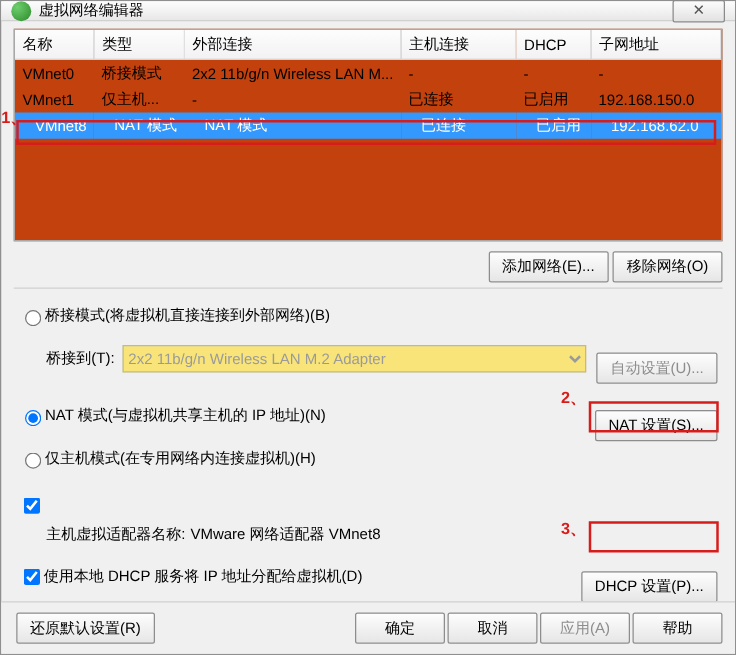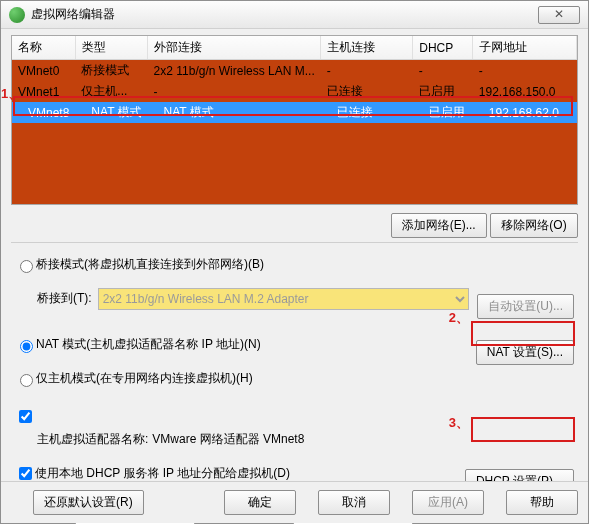--- a/index.html
+++ b/index.html
@@ -1,18 +1,18 @@
 <!DOCTYPE html>
 <html><head>
 <meta charset="utf-8">
 <style>
   * { box-sizing: border-box; font-family: "Microsoft YaHei", "SimSun", Tahoma, sans-serif; font-size: 12px; }
   body { margin: 0; background: #f0f0f0; }
   .window { width: 589px; height: 524px; background: #f0f0f0; border: 1px solid #8f8f8f; position: relative; }
-  .titlebar { height: 28px; background: linear-gradient(#fdfdfd, #e8e8e8); border-bottom: 1px solid #d0d0d0; display: flex; align-items: center; padding: 0 8px; }
+  .titlebar { height: 16px; background: linear-gradient(#fdfdfd, #e8e8e8); border-bottom: 1px solid #d0d0d0; display: flex; align-items: center; padding: 0 8px; }
   .titlebar .icon { width: 16px; height: 16px; border-radius: 50%; background: radial-gradient(circle at 30% 30%, #6fcf6f, #2a8a2a); margin-right: 6px; }
   .titlebar .title { flex: 1; }
   .titlebar .close { width: 42px; height: 18px; border: 1px solid #8a8a8a; border-radius: 2px; background: linear-gradient(#fcfcfc,#e2e2e2); text-align: center; line-height: 14px; color: #555; }
   .content { padding: 6px 10px 10px 10px; }
   .table-wrap { border: 1px solid #a8a8a8; background: #c2410c; height: 170px; overflow: hidden; position: relative; }
   table { border-collapse: collapse; width: 100%; }
   th { text-align: left; font-weight: normal; padding: 3px 6px; border-right: 1px solid #e0e0e0; background: linear-gradient(#fdfdfd,#f2f2f2); border-bottom: 1px solid #d4d4d4; color: #000; }
   td { padding: 2px 6px; white-space: nowrap; color: #000; }
   tr.selected td { background: #3399ff; color: #fff; padding-left: 16px; }
   .sel-outline { position:absolute; border:2.5px solid #d71c1c; pointer-events:none; }
@@ -23,21 +23,21 @@
   .group-title { margin: 6px 0 2px 2px; }
   .group { border-top: 1px solid #cfcfcf; padding: 8px 4px 4px 4px; position: relative; }
   .radio-row, .check-row, .field-row { display: flex; align-items: center; margin: 5px 0; }
   .indent { margin-left: 22px; }
   input[type=text] { border:1px solid #a0a0a0; padding:2px 4px; height:22px; background:#fff; }
   .ip { width:120px; text-align:center; letter-spacing: 1px; }
   select.combo { flex:1; height:22px; border:1px solid #a0a0a0; background:#fde047; color:#777; }
   .right-btn { margin-left: 8px; min-width: 100px; margin-top: 16px; }
   .bottom-bar { position:absolute; left:0; right:0; bottom:0; padding:8px 10px; display:flex; align-items:center; border-top:1px solid #cfcfcf; background:#f0f0f0; }
   .bottom-bar .spacer { flex:1; }
-  .bottom-bar button { margin-left: 22px; min-width: 72px; }
+  .bottom-bar button { margin-left: 2px; min-width: 72px; }
   .col-name{width:58px}.col-type{width:62px}.col-ext{width:162px}.col-host{width:92px}.col-dhcp{width:60px}.col-sub{width:auto}
 </style>
 </head>
 <body>
 
 <div class="window">
   <div class="titlebar">
     <div class="icon"></div>
     <div class="title">虚拟网络编辑器</div>
     <div class="close">✕</div>
@@ -100,21 +100,21 @@
       <div class="radio-row indent">
         <label style="margin-right:6px">桥接到(T):</label>
         <select class="combo" disabled="">
           <option>2x2 11b/g/n Wireless LAN M.2 Adapter</option>
         </select>
         <button class="winbtn right-btn" disabled="">自动设置(U)...</button>
       </div>
 
       <div class="radio-row">
         <input type="radio" name="mode" checked="" style="">
-        <label style="flex:1">NAT 模式(主机虚拟适配器名称 IP 地址)(N)</label>
+        <label style="flex:1">NAT 模式(与虚拟机共享主机的 IP 地址)(N)</label>
         <button class="winbtn right-btn">NAT 设置(S)...</button>
       </div>
 
       <div class="radio-row">
         <input type="radio" name="mode" style="">
         <label>仅主机模式(在专用网络内连接虚拟机)(H)</label>
       </div>
 
       <div style="height:10px"></div>
 

